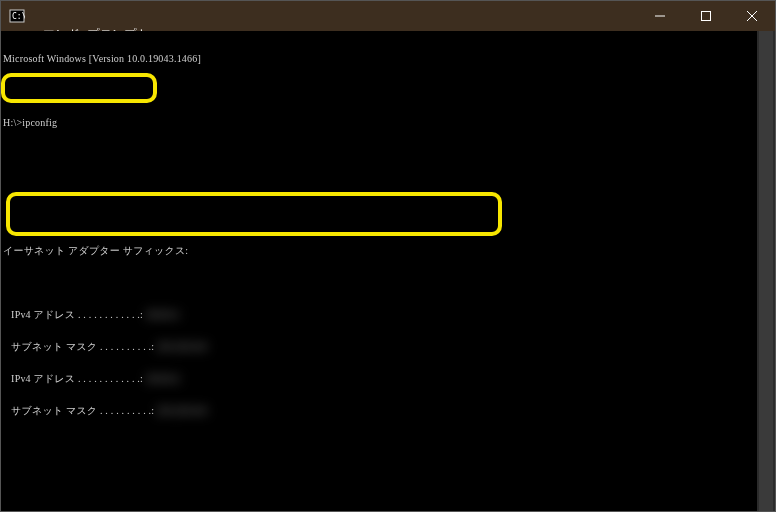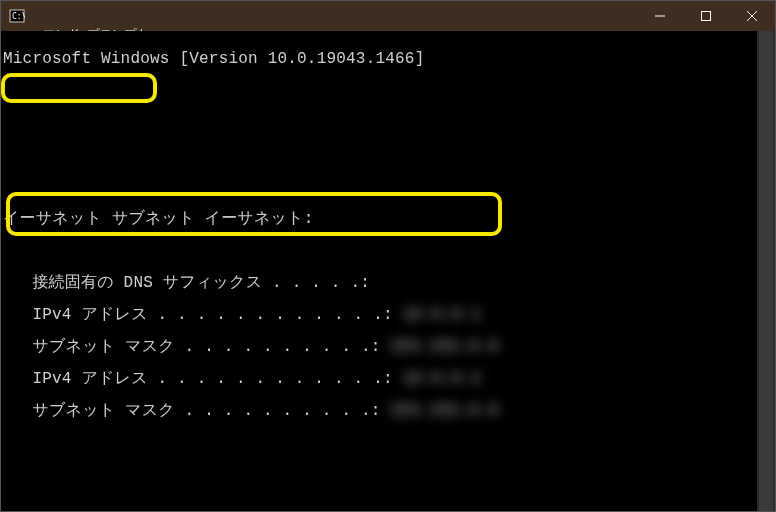--- a/index.html
+++ b/index.html
@@ -5,21 +5,21 @@
   * { margin: 0; padding: 0; box-sizing: border-box; }
   html, body { width: 776px; height: 512px; font-family: "MS Gothic", "Consolas", monospace; background: #1a1a1a; overflow: hidden; }
   .window { width: 776px; height: 512px; display: flex; flex-direction: column; border: 1px solid #555; }
   .titlebar { height: 30px; background: #3d2e1f; display: flex; align-items: center; color: #fff; font-size: 12px; }
   .titlebar-icon { width: 16px; height: 16px; margin: 0 6px 0 8px; display: inline-flex; align-items: center; justify-content: center; }
   .titlebar-icon svg { width: 16px; height: 16px; }
   .titlebar-title { flex: 1; margin-top: 36px; }
   .titlebar-buttons { display: flex; height: 100%; }
   .titlebar-btn { width: 46px; height: 100%; display: flex; align-items: center; justify-content: center; color: #fff; }
   .client { flex: 1; background: #000; position: relative; overflow: hidden; }
-  .terminal { position: absolute; top: 0; left: 0; right: 18px; bottom: 0; color: #d0d0d0; font-size: 16px; line-height: 16px; padding: 4px 0 0 2px; font-family: Liberation Mono, monospace; white-space: pre; letter-spacing: 0.2px; }
+  .terminal { position: absolute; top: 0; left: 0; right: 18px; bottom: 0; color: #d0d0d0; font-size: 10px; line-height: 16px; padding: 4px 0 0 2px; font-family: Liberation Serif, serif; white-space: pre; letter-spacing: 0.2px; }
   .scrollbar { position: absolute; top: 0; right: 0; width: 18px; height: 100%; background: #2b2b2b; }
   .scrollbar-thumb { position: absolute; top: 0; left: 2px; right: 2px; height: 100%; background: #3a3a3a; }
   .line { height: 16px; }
   .highlight-box { position: absolute; border: 4px solid #f7e600; border-radius: 10px; pointer-events: none; }
   .hl1 { top: 42px; left: 0px; width: 156px; height: 30px; }
   .hl2 { top: 161px; left: 5px; width: 496px; height: 44px; }
   .blurred { filter: blur(6px); display: inline-block; color: #bdbdbd; }
 </style>
 </head>
 <body>
@@ -50,26 +50,26 @@
             <line x1="10" y1="0" x2="0" y2="10" stroke="#fff" stroke-width="1"></line>
           </svg>
       </div>
     </div>
   </div>
 
   <div class="client">
     <div class="terminal">
 <div class="line">Microsoft Windows [Version 10.0.19043.1466]</div>
 <div class="line"></div>
+<div class="line">H:\&gt;ipconfig</div>
 <div class="line"></div>
 <div class="line"></div>
 <div class="line"></div>
-<div class="line">イーサネット サブネット イーサネット:</div>
+<div class="line">イーサネット アダプター サフィックス:</div>
 <div class="line"></div>
-<div class="line"><span>   接続固有の DNS サフィックス . . . . .:</span></div>
 <div class="line"><span>   IPv4 アドレス . . . . . . . . . . . .:</span> <span class="blurred">10.0.0.1</span></div>
 <div class="line"><span>   サブネット マスク . . . . . . . . . .:</span> <span class="blurred">255.255.0.0</span></div>
 <div class="line"><span>   IPv4 アドレス . . . . . . . . . . . .:</span> <span class="blurred">10.0.0.2</span></div>
 <div class="line"><span>   サブネット マスク . . . . . . . . . .:</span> <span class="blurred">255.255.0.0</span></div>
 
 
 
 
 
 

